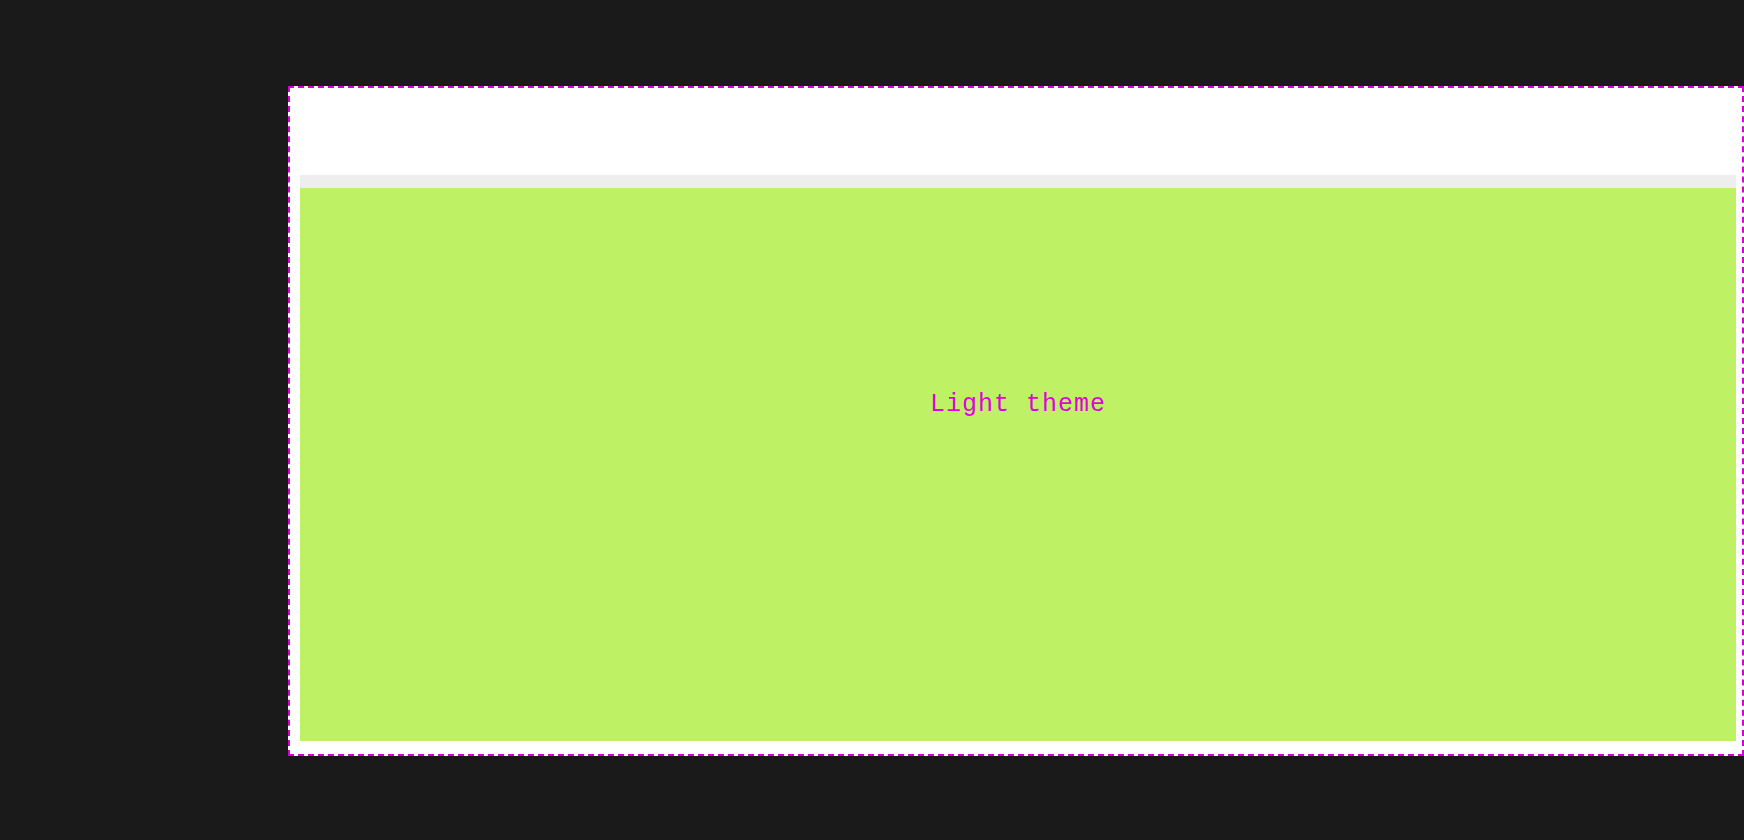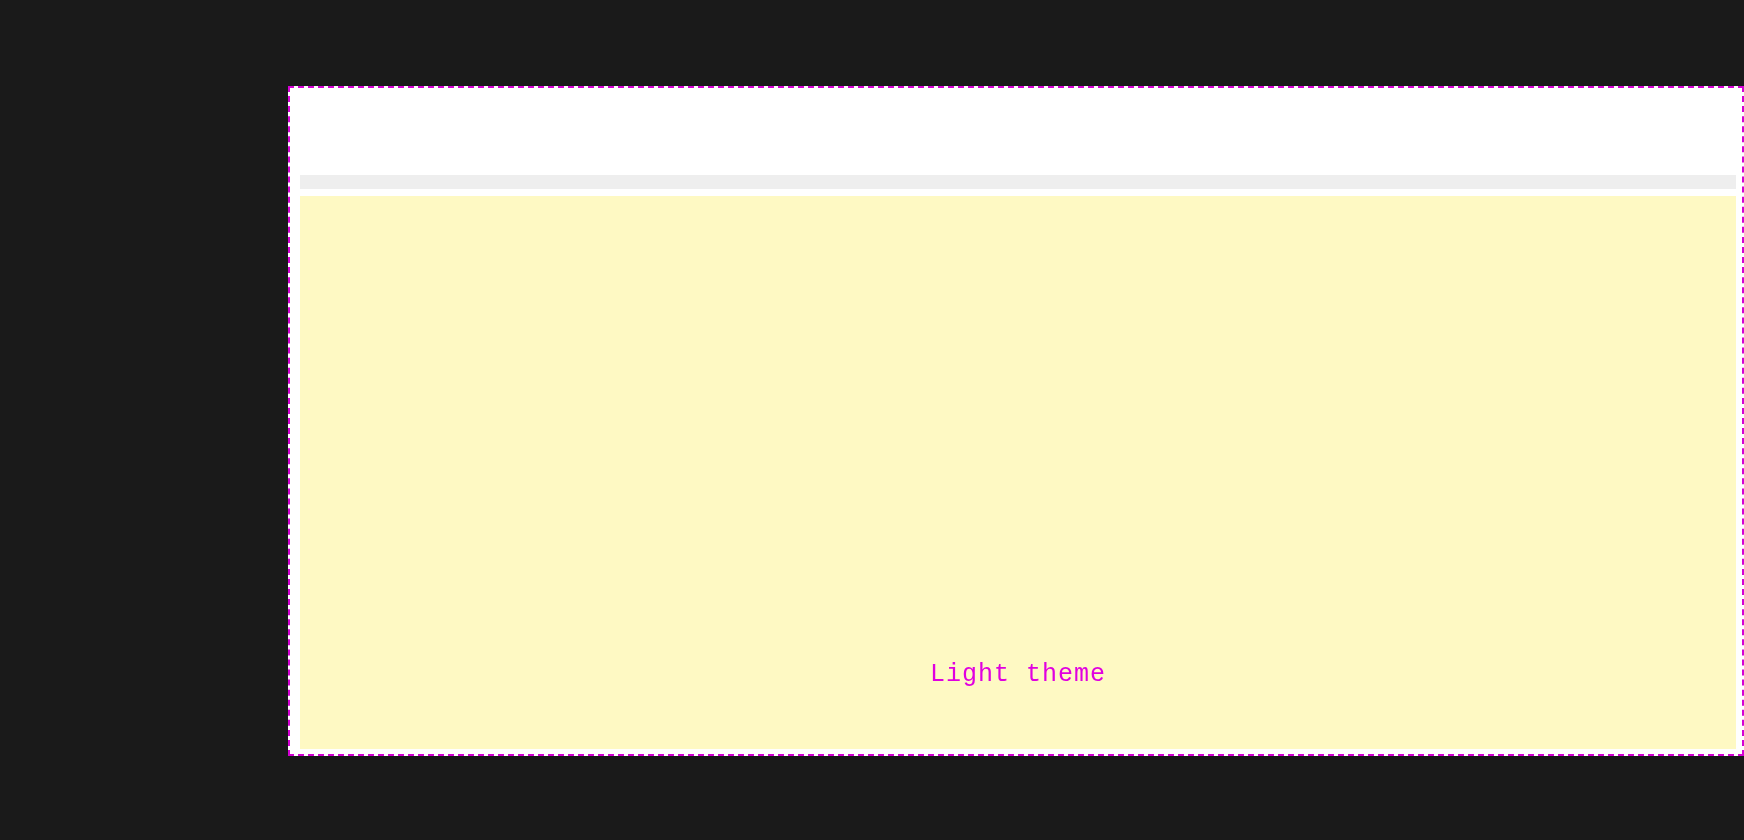--- a/index.html
+++ b/index.html
@@ -27,26 +27,26 @@
       position: absolute;
       left: 10px;
       top: 87px;
       width: 1436px;
       height: 14px;
       background-color: #eeeeee;
     }
     .content-panel {
       position: absolute;
       left: 10px;
-      top: 108px;
+      top: 100px;
       width: 1436px;
       height: 553px;
-      background-color: #fef9c3;
+      background-color: #bef264;
       display: flex;
-      align-items: flex-end;
+      align-items: center;
       justify-content: center;
     }
     .theme-label {
       color: #e000e0;
       font-size: 25px;
       font-family: "Courier New", monospace;
       letter-spacing: 1px;
       text-align: center;
       position: relative;
       top: -60px;

